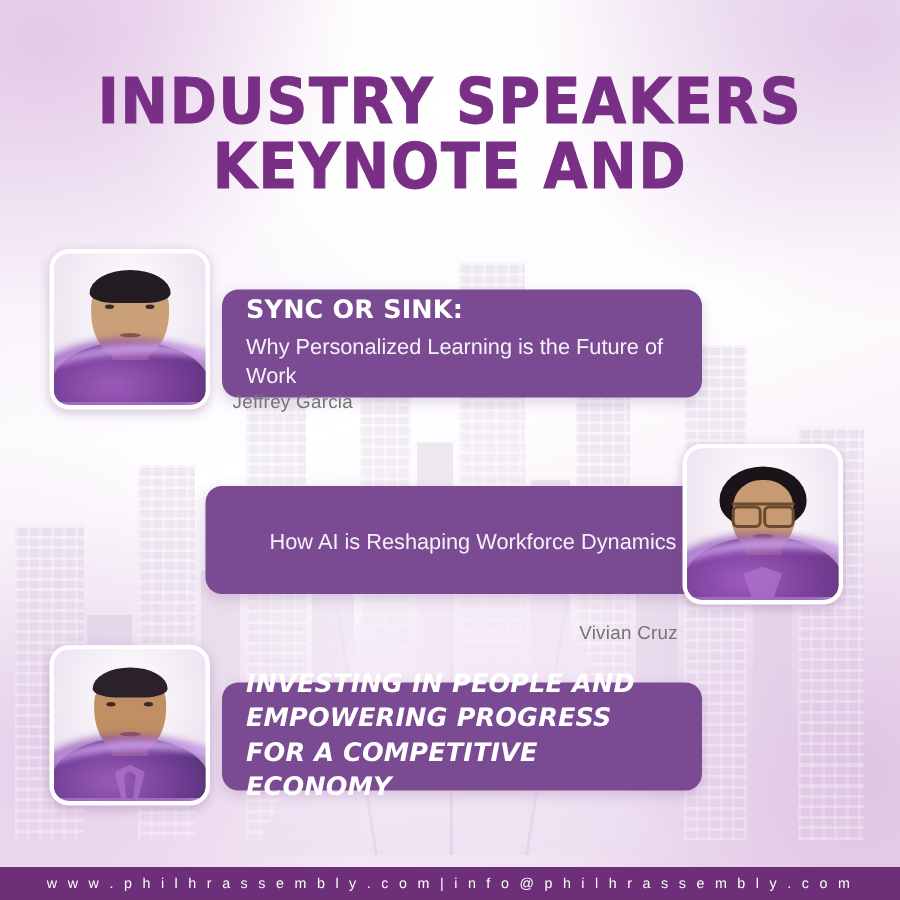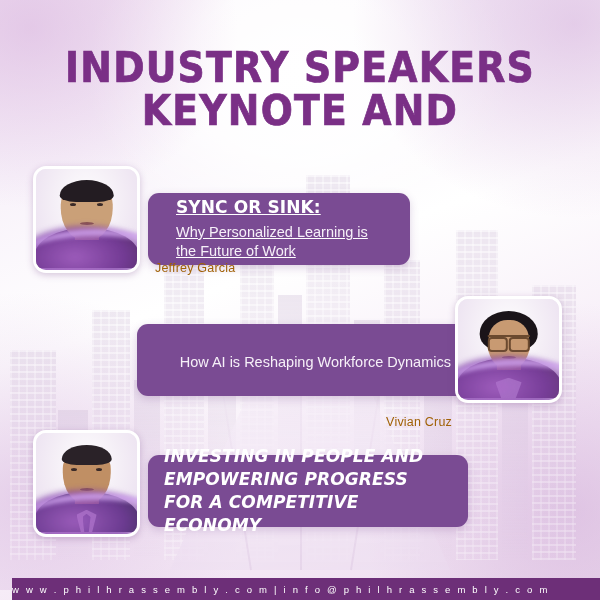--- a/index.html
+++ b/index.html
@@ -269,49 +269,50 @@
   .bar-sub {
     font-size: 14.5px;
     font-weight: normal;
     line-height: 1.3;
     margin-top: 5px;
     color: #f6f0f8;
   }
   .speaker-name {
     position: absolute;
     font-size: 12.5px;
-    color: #a16207;
+    color: #737373;
     letter-spacing: 0.2px;
     z-index: 7;
   }
 
   
   #photo-1 { left: 33px;  top: 166px; }
-  #bar-1   { left: 148px; top: 193px; width: 262px; height: 72px; padding: 0 28px; text-decoration: underline; }
+  #bar-1   { left: 148px; top: 193px; width: 320px; height: 72px; padding: 0 16px; }
   #name-1  { left: 155px; top: 261px; }
 
   #photo-2 { left: 455px; top: 296px; }
   #bar-2   { left: 137px; top: 324px; width: 330px; height: 72px; padding: 0 16px; text-align: right; align-items: flex-end; }
   #name-2  { left: 244px; top: 415px; width: 208px; text-align: right; }
 
   #photo-3 { left: 33px;  top: 430px; }
   #bar-3   { left: 148px; top: 455px; width: 320px; height: 72px; padding: 0 16px; }
   #name-3  { left: 158px; top: 526px; }
 
   #bar-3 .bar-title { line-height: 1.35; font-style: italic; }
 
   
   .footer {
     position: absolute;
-    left: 12px; right: 0;
+    left: 0; right: 0;
     bottom: 0;
     height: 22px;
     background: #6d2f78;
     display: flex;
     align-items: center;
+    justify-content: center;
     z-index: 9;
     margin-top: 20px;
   }
   .footer-text {
     color: #ffffff;
     font-size: 9.5px;
     letter-spacing: 2.2px;
     white-space: nowrap;
   }
 </style>

